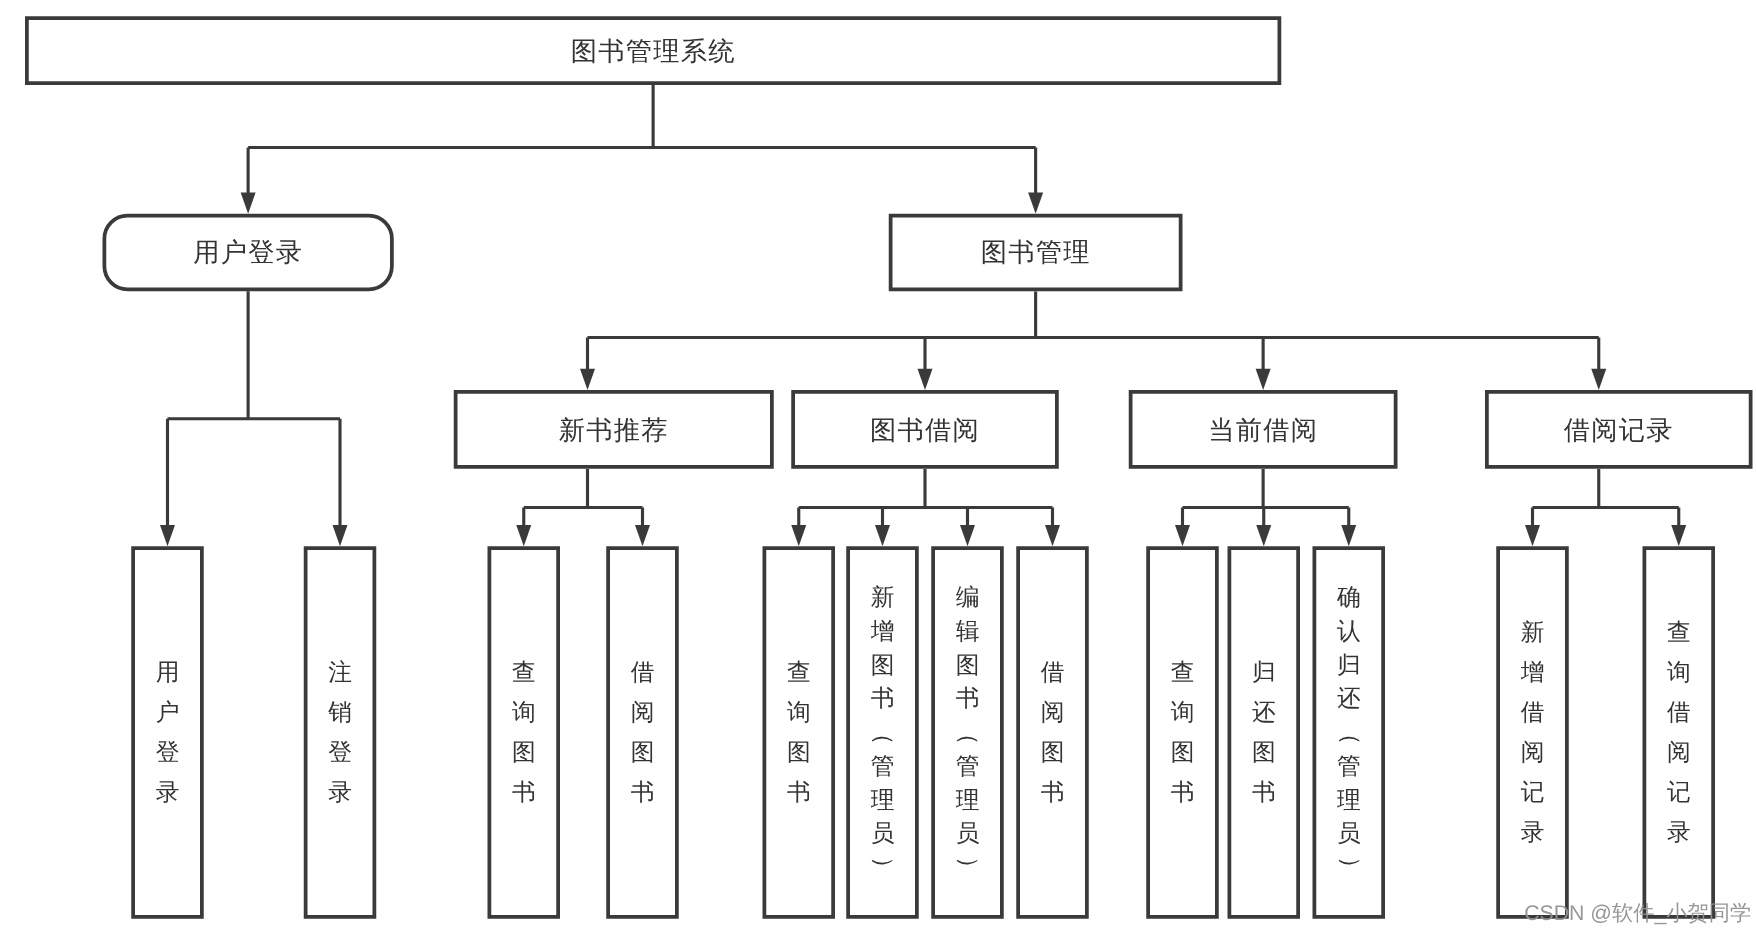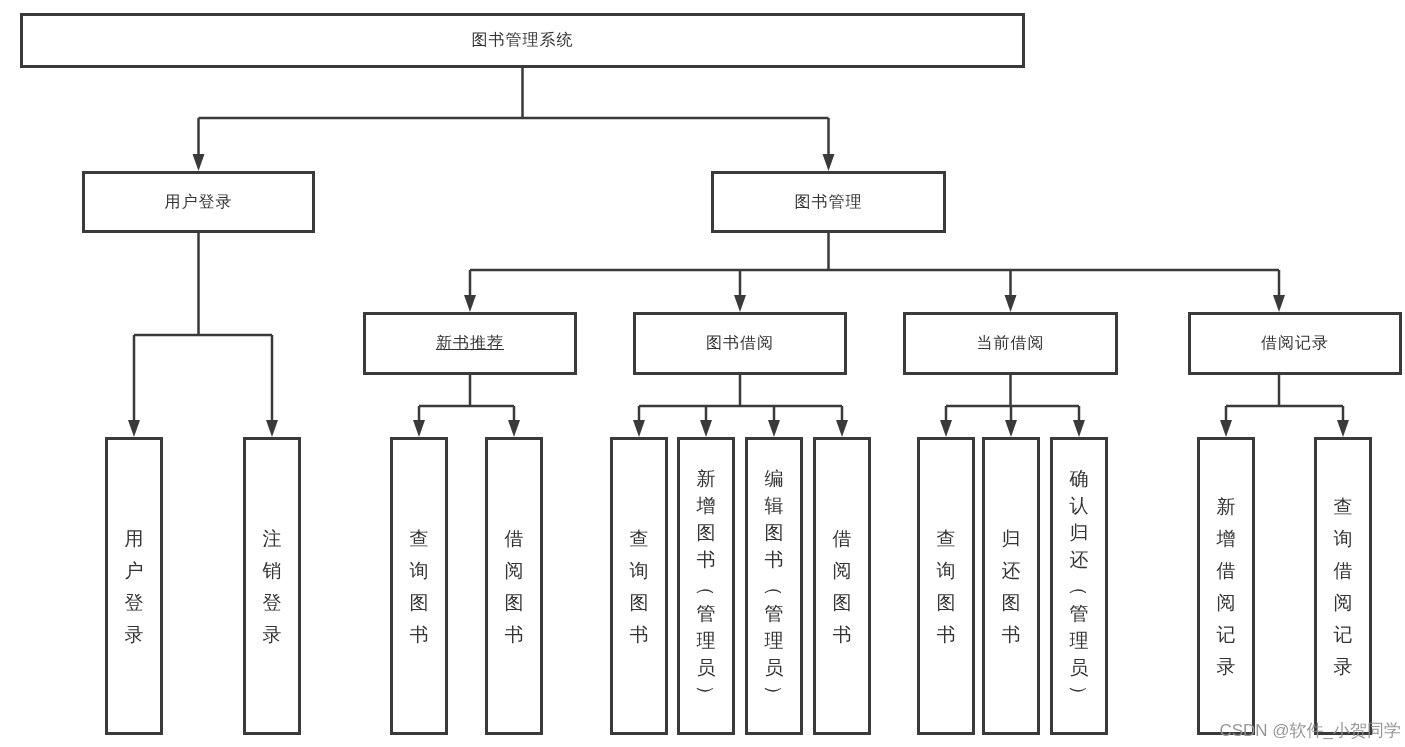--- a/index.html
+++ b/index.html
@@ -26,27 +26,27 @@
     box-sizing: border-box;
     background: #ffffff;
     border: 3px solid #3a3a3a;
     display: flex;
     align-items: center;
     justify-content: center;
     color: #333333;
     z-index: 2;
   }
   .hnode {
-    font-size: 16px;
+    font-size: 21px;
     letter-spacing: 1px;
   }
   .root  { left: 20px;  top: 13px;  width: 1005px; height: 55px; }
-  .l2a   { left: 82px;  top: 171px; width: 233px;  height: 62px; }
+  .l2a   { left: 82px;  top: 171px; width: 233px;  height: 62px; border-radius: 20px; }
   .l2b   { left: 711px; top: 171px; width: 235px;  height: 62px; text-align: center; }
-  .l3a   { left: 363px; top: 312px; width: 214px;  height: 63px; text-decoration: underline; }
+  .l3a   { left: 363px; top: 312px; width: 256px;  height: 63px; }
   .l3b   { left: 633px; top: 312px; width: 214px;  height: 63px; }
   .l3c   { left: 903px; top: 312px; width: 215px;  height: 63px; }
   .l3d   { left: 1172px;top: 312px; width: 214px;  height: 63px; margin-left: 16px; }
   .leaf {
     top: 437px;
     width: 58px;
     height: 298px;
   }
   .vlabel {
     display: flex;

